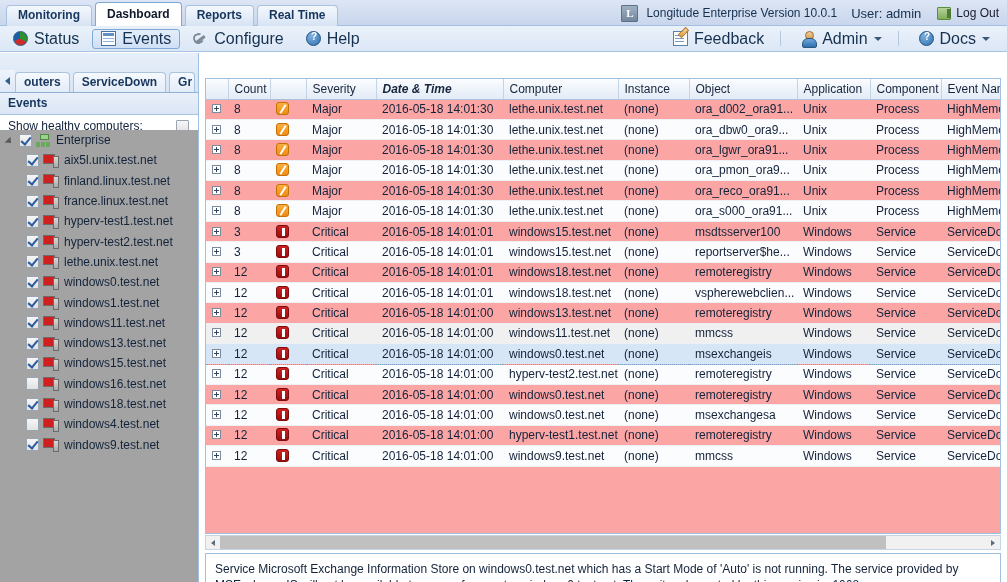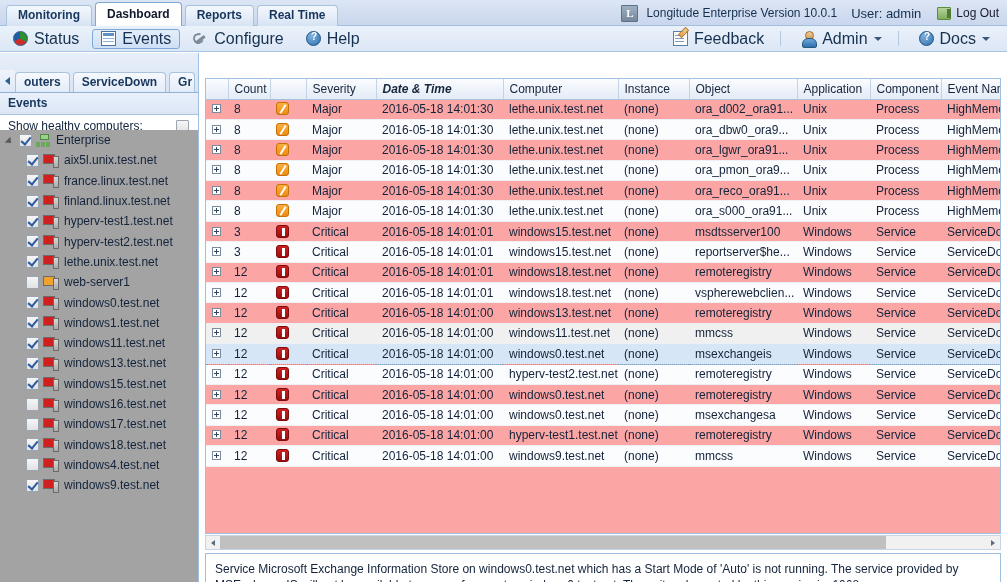--- a/index.html
+++ b/index.html
@@ -313,105 +313,91 @@
           <span class="pcico">
             <span class="scr"></span>
           </span>
           <span class="label">aix5l.unix.test.net</span>
         </div>
         <div class="tnode indent">
           <span class="chk on"></span>
           <span class="pcico">
             <span class="scr"></span>
           </span>
+          <span class="label">finland.linux.test.net</span>
+        </div>
+        <div class="tnode indent">
+          <span class="chk on"></span>
+          <span class="pcico">
+            <span class="scr"></span>
+          </span>
           <span class="label">france.linux.test.net</span>
         </div>
         <div class="tnode indent">
           <span class="chk on"></span>
           <span class="pcico">
             <span class="scr"></span>
           </span>
-          <span class="label">finland.linux.test.net</span>
-        </div>
-        <div class="tnode indent">
-          <span class="chk on"></span>
-          <span class="pcico">
-            <span class="scr"></span>
-          </span>
           <span class="label">hyperv-test1.test.net</span>
         </div>
         <div class="tnode indent">
           <span class="chk on"></span>
           <span class="pcico">
             <span class="scr"></span>
           </span>
           <span class="label">hyperv-test2.test.net</span>
         </div>
         <div class="tnode indent">
           <span class="chk on"></span>
           <span class="pcico">
             <span class="scr"></span>
           </span>
           <span class="label">lethe.unix.test.net</span>
         </div>
         <div class="tnode indent">
+          <span class="chk on"></span>
+          <span class="pcico">
+            <span class="scr"></span>
+          </span>
+          <span class="label">windows0.test.net</span>
+        </div>
+        <div class="tnode indent">
+          <span class="chk on"></span>
+          <span class="pcico">
+            <span class="scr"></span>
+          </span>
+          <span class="label">windows1.test.net</span>
+        </div>
+        <div class="tnode indent">
+          <span class="chk on"></span>
+          <span class="pcico">
+            <span class="scr"></span>
+          </span>
+          <span class="label">windows11.test.net</span>
+        </div>
+        <div class="tnode indent">
+          <span class="chk on"></span>
+          <span class="pcico">
+            <span class="scr"></span>
+          </span>
+          <span class="label">windows13.test.net</span>
+        </div>
+        <div class="tnode indent">
+          <span class="chk on"></span>
+          <span class="pcico">
+            <span class="scr"></span>
+          </span>
+          <span class="label">windows15.test.net</span>
+        </div>
+        <div class="tnode indent">
           <span class="chk"></span>
-          <span class="pcico warn">
-            <span class="scr"></span>
-          </span>
-          <span class="label">web-server1</span>
-        </div>
-        <div class="tnode indent">
-          <span class="chk on"></span>
-          <span class="pcico">
-            <span class="scr"></span>
-          </span>
-          <span class="label">windows0.test.net</span>
-        </div>
-        <div class="tnode indent">
-          <span class="chk on"></span>
-          <span class="pcico">
-            <span class="scr"></span>
-          </span>
-          <span class="label">windows1.test.net</span>
-        </div>
-        <div class="tnode indent">
-          <span class="chk on"></span>
-          <span class="pcico">
-            <span class="scr"></span>
-          </span>
-          <span class="label">windows11.test.net</span>
-        </div>
-        <div class="tnode indent">
-          <span class="chk on"></span>
-          <span class="pcico">
-            <span class="scr"></span>
-          </span>
-          <span class="label">windows13.test.net</span>
-        </div>
-        <div class="tnode indent">
-          <span class="chk on"></span>
-          <span class="pcico">
-            <span class="scr"></span>
-          </span>
-          <span class="label">windows15.test.net</span>
-        </div>
-        <div class="tnode indent">
-          <span class="chk"></span>
           <span class="pcico">
             <span class="scr"></span>
           </span>
           <span class="label">windows16.test.net</span>
-        </div>
-        <div class="tnode indent">
-          <span class="chk"></span>
-          <span class="pcico">
-            <span class="scr"></span>
-          </span>
-          <span class="label">windows17.test.net</span>
         </div>
         <div class="tnode indent">
           <span class="chk on"></span>
           <span class="pcico">
             <span class="scr"></span>
           </span>
           <span class="label">windows18.test.net</span>
         </div>
         <div class="tnode indent">
           <span class="chk"></span>

